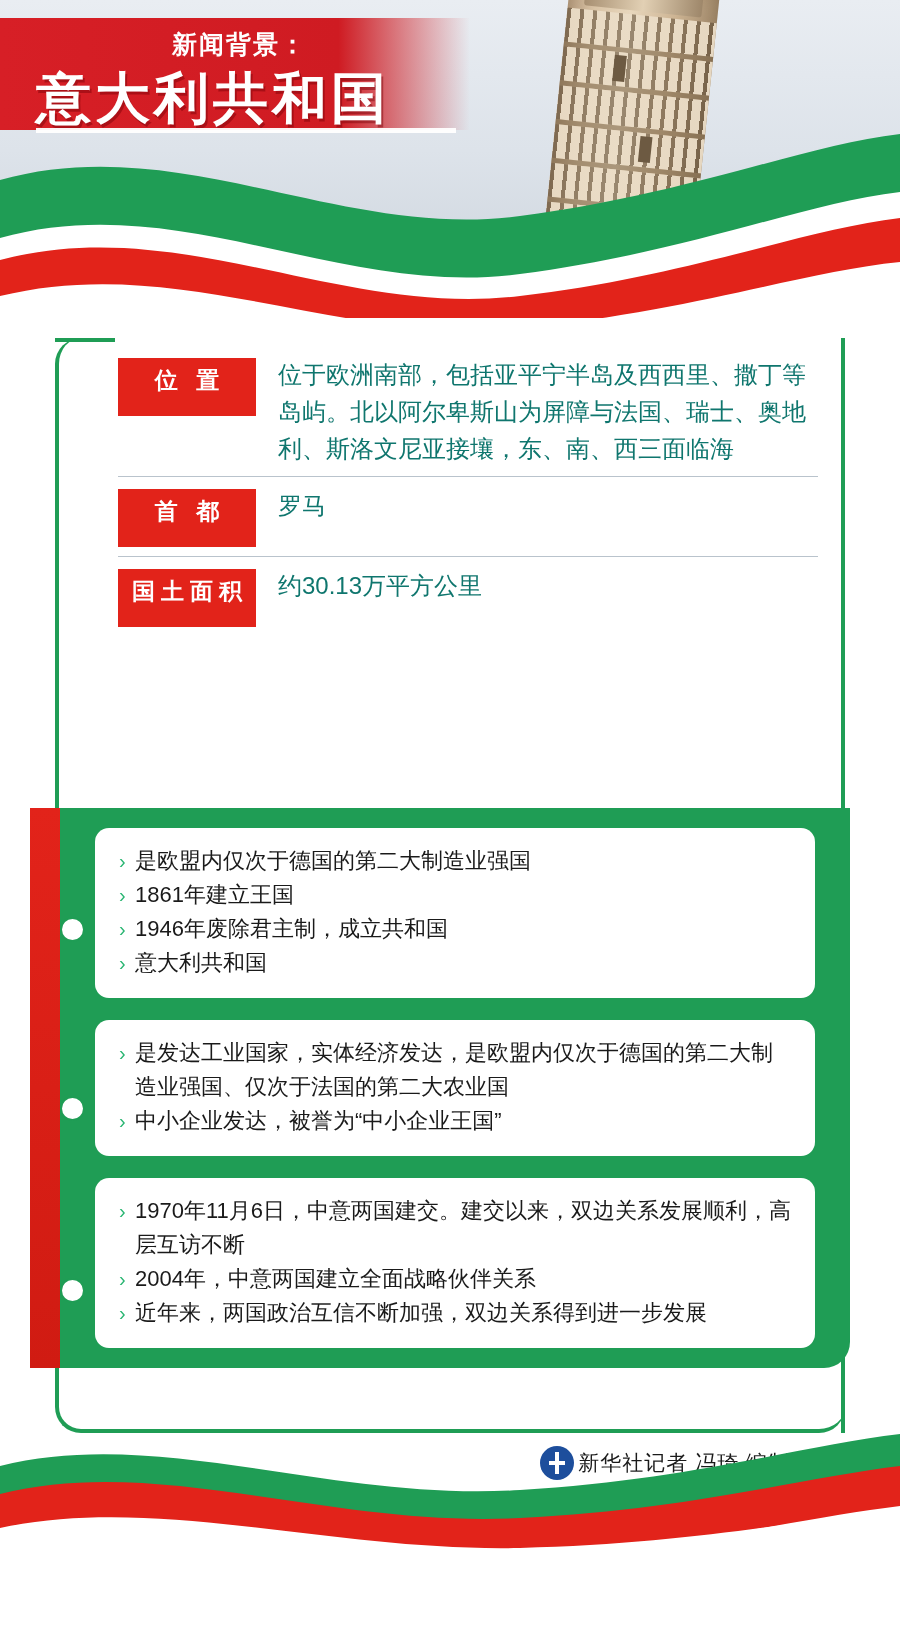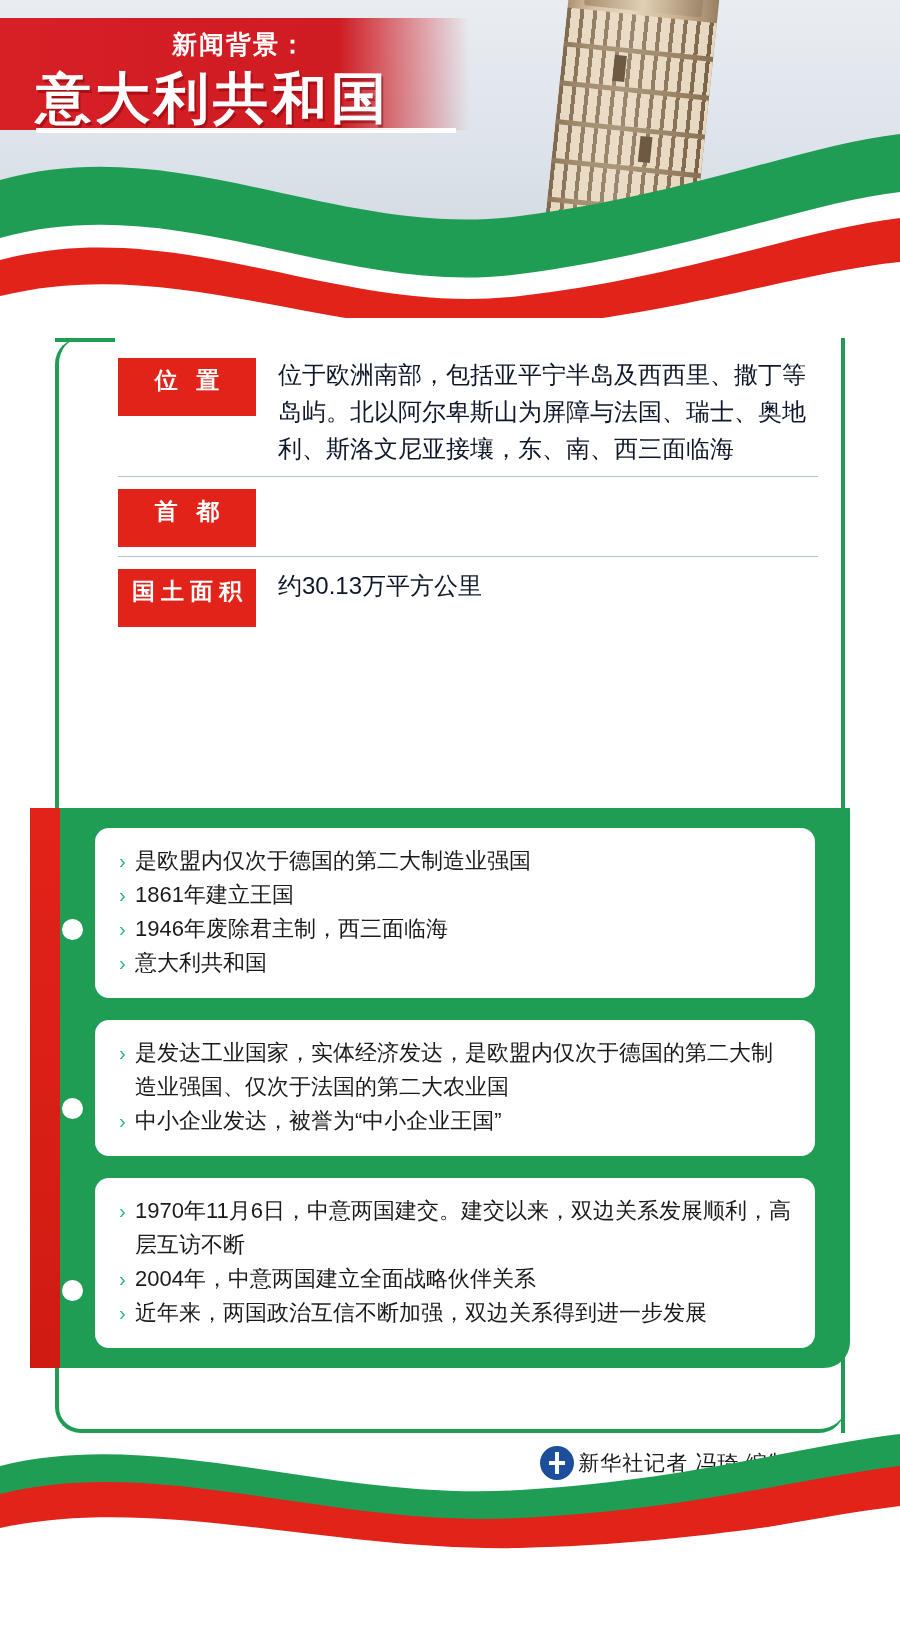--- a/index.html
+++ b/index.html
@@ -179,21 +179,21 @@
     letter-spacing: 6px;
     padding: 7px 0 20px 6px;
     box-sizing: border-box;
     margin-top: 2px;
   }
   .fact-value {
     flex: 1;
     padding-left: 22px;
     font-size: 24px;
     line-height: 37px;
-    color: #0f172a;
+    color: #0f766e;
   }
 
   
   .cards {
     position: absolute;
     left: 95px; top: 510px;
     width: 720px;
   }
   .card {
     background: #ffffff;
@@ -320,20 +320,21 @@
 
     <div class="facts">
 
       <div class="fact-row">
         <div class="fact-label">位 置</div>
         <div class="fact-value">位于欧洲南部，包括亚平宁半岛及西西里、撒丁等岛屿。北以阿尔卑斯山为屏障与法国、瑞士、奥地利、斯洛文尼亚接壤，东、南、西三面临海</div>
       </div>
 
       <div class="fact-row">
         <div class="fact-label">首 都</div>
+        <div class="fact-value">罗马</div>
       </div>
 
       <div class="fact-row">
         <div class="fact-label">国土面积</div>
         <div class="fact-value">约30.13万平方公里</div>
       </div>
 
 
 
     </div>
@@ -348,21 +349,21 @@
         <div class="bullet-line">
           <span class="dot">›</span>
           <span class="bullet-text">是欧盟内仅次于德国的第二大制造业强国</span>
         </div>
         <div class="bullet-line">
           <span class="dot">›</span>
           <span class="bullet-text">1861年建立王国</span>
         </div>
         <div class="bullet-line">
           <span class="dot">›</span>
-          <span class="bullet-text">1946年废除君主制，西三面临海</span>
+          <span class="bullet-text">1946年废除君主制，成立共和国</span>
         </div>
         <div class="bullet-line">
           <span class="dot">›</span>
           <span class="bullet-text">意大利共和国</span>
         </div>
       </div>
 
       <div class="card">
         <div class="bullet-line">
           <span class="dot">›</span>

